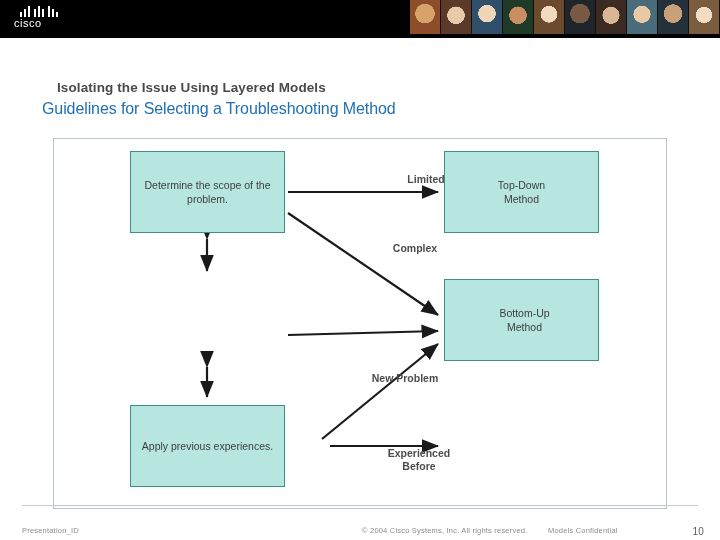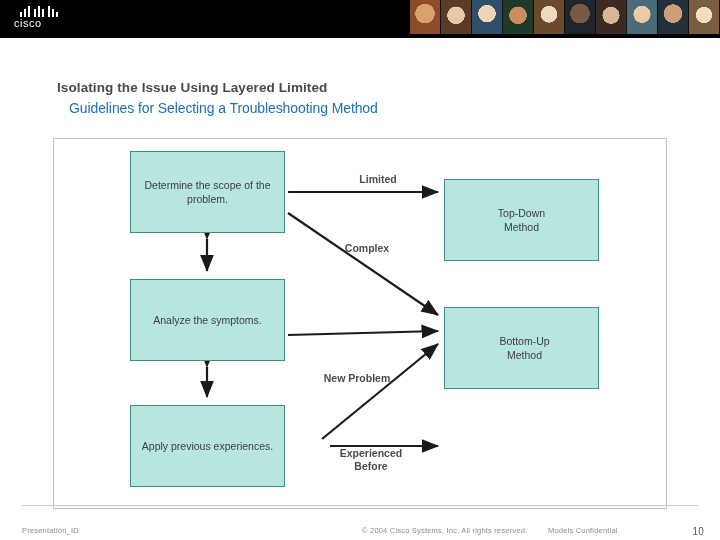--- a/index.html
+++ b/index.html
@@ -67,22 +67,22 @@
   .eyebrow {
     position: absolute;
     left: 57px; top: 80px;
     font-size: 13.5px;
     font-weight: bold;
     color: #4a4a4a;
     letter-spacing: 0.1px;
   }
   .title {
     position: absolute;
-    left: 69px; top: 100px;
-    font-size: 14px;
+    left: 42px; top: 100px;
+    font-size: 16px;
     color: #1f6fb4;
     letter-spacing: -0.1px;
   }
 
   
   .content-frame {
     position: absolute;
     left: 53px; top: 138px;
     width: 614px; height: 371px;
     border: 1px solid #b9c6cf;
@@ -104,33 +104,34 @@
     display: flex;
     align-items: center;
     justify-content: center;
     text-align: center;
     color: #3e3e3e;
     font-size: 10.5px;
     line-height: 1.35;
     padding: 2px 6px;
   }
   .node.left  { left: 76px;  width: 155px; height: 82px; }
-  .node.right { left: 390px; width: 155px; height: 82px; margin-top: 28px; }
+  .node.right { left: 390px; width: 155px; height: 82px; }
   .row1 { top: 12px; }
   .row2 { top: 140px; }
   .row3 { top: 266px; }
 
   .edge-label {
     position: absolute;
     font-size: 10.5px;
     font-weight: bold;
     color: #4b4b4b;
     text-align: center;
     white-space: pre-line;
     line-height: 1.2;
+    margin-left: 48px;
   }
   .svg-layer {
     position: absolute;
     left: 0; top: 0;
     width: 614px; height: 356px;
   }
 
   
   .footer-rule {
     position: absolute;
@@ -176,21 +177,21 @@
     <div class="ph" style="background:radial-gradient(circle at 50% 45%, #c98f62 0 36%, #1f3a26 37% 100%);"></div>
     <div class="ph" style="background:radial-gradient(circle at 50% 42%, #efd9c0 0 33%, #6b4a2e 34% 100%);"></div>
     <div class="ph" style="background:radial-gradient(circle at 50% 40%, #7a5a45 0 38%, #20252b 39% 100%);"></div>
     <div class="ph" style="background:radial-gradient(circle at 50% 45%, #d9b694 0 35%, #3c2b22 36% 100%);"></div>
     <div class="ph" style="background:radial-gradient(circle at 50% 42%, #eac9a6 0 34%, #4a6b7a 35% 100%);"></div>
     <div class="ph" style="background:radial-gradient(circle at 50% 40%, #caa079 0 36%, #24303a 37% 100%);"></div>
     <div class="ph" style="background:radial-gradient(circle at 50% 44%, #f2dcc4 0 33%, #7b5c3e 34% 100%);"></div>
   </div>
 </div>
 
-<div class="eyebrow">Isolating the Issue Using Layered Limited</div>
+<div class="eyebrow">Isolating the Issue Using Layered Models</div>
 <div class="title">Guidelines for Selecting a Troubleshooting Method</div>
 
 <div class="content-frame">
   <div class="diagram">
 
     <svg class="svg-layer" viewBox="0 0 614 356" xmlns="http://www.w3.org/2000/svg">
       <defs>
         <marker id="ah" markerWidth="9" markerHeight="9" refX="7.5" refY="3.2" orient="auto">
           <path d="M0,0 L8,3.2 L0,6.4 z" fill="#1a1a1a"></path>
         </marker>
@@ -206,21 +207,20 @@
       <line x1="234" y1="196" x2="384" y2="192" stroke="#1a1a1a" stroke-width="2.2" marker-end="url(#ah)"></line>
 
       <line x1="268" y1="300" x2="384" y2="205" stroke="#1a1a1a" stroke-width="2.2" marker-end="url(#ah)"></line>
 
       <line x1="276" y1="307" x2="384" y2="307" stroke="#1a1a1a" stroke-width="2.2" marker-end="url(#ah)"></line>
     </svg>
 
     <div class="node left  row1" style="white-space:pre-line;">Determine the scope of the problem.</div>
     <div class="node right row1" style="white-space:pre-line;">Top-Down
 Method</div>
-    <div class="node left  row2" style="white-space:pre-line;">Analyze the symptoms.</div>
     <div class="node right row2" style="white-space:pre-line;padding-left:12px;">Bottom-Up
 Method</div>
     <div class="node left  row3" style="white-space:pre-line;text-align:center;">Apply previous experiences.</div>
 
     <div class="edge-label" style="left:276px; top:34px;  width:96px;">Limited</div>
     <div class="edge-label" style="left:258px; top:103px; width:110px;">Complex</div>
     <div class="edge-label" style="left:262px; top:308px; width:110px;">Experienced
 Before</div>
     <div class="edge-label" style="left:238px; top:233px; width:130px;">New Problem</div>
   </div>

